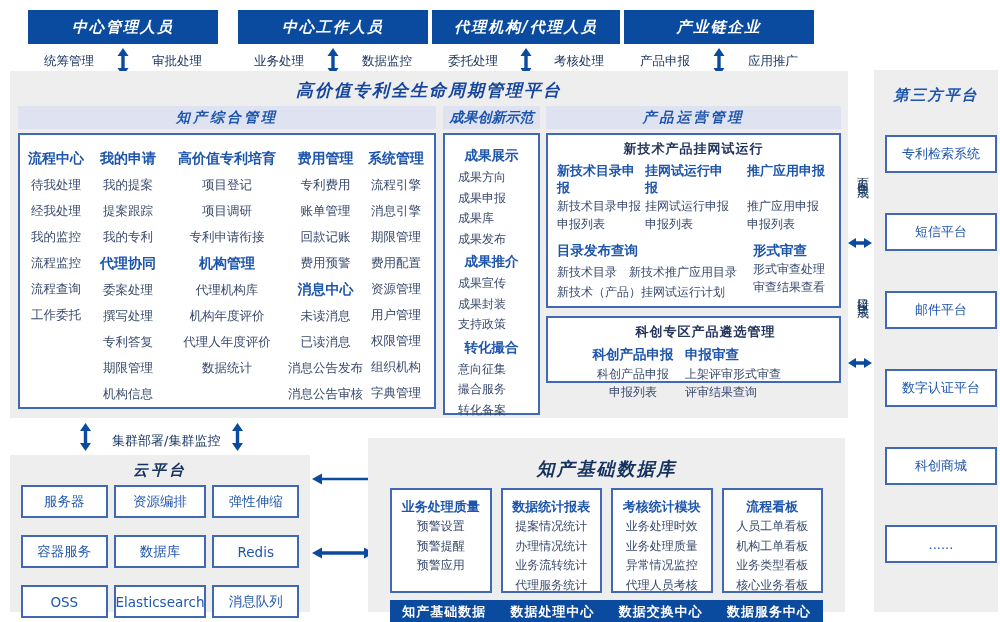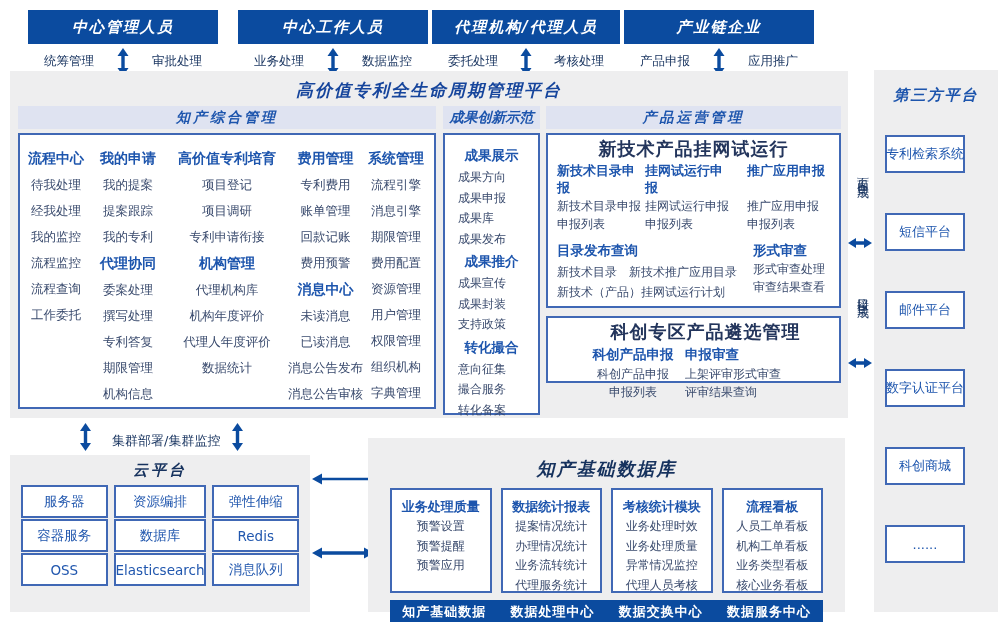--- a/index.html
+++ b/index.html
@@ -31,51 +31,51 @@
   .comp-col{position:absolute;top:10px;}
   .col-h{font-weight:bold;font-size:14px;color:var(--heading);line-height:27px;white-space:nowrap;}
   .col-i{font-size:12.5px;color:var(--item);line-height:26px;white-space:nowrap;}
 
   
   .inv-box{padding-top:8px;}
   .inv-h{text-align:center;font-weight:bold;font-size:13.5px;color:var(--heading);line-height:24px;white-space:nowrap;}
   .inv-i{padding-left:13px;font-size:12px;color:var(--item);line-height:20.5px;white-space:nowrap;}
 
   
-  .op-title{text-align:center;font-weight:bold;font-size:18px;color:#23355c;line-height:18px;padding-top:5px;letter-spacing:1px;}
+  .op-title{text-align:center;font-weight:bold;font-size:13px;color:#23355c;line-height:18px;padding-top:5px;letter-spacing:1px;}
   .opA-cols{display:flex;padding:0 9px;margin-top:4px;}
   .op-h{font-weight:bold;font-size:13px;color:var(--heading);line-height:17px;min-height:36px;}
   .op-h.w2{width:80px;}
   .op-i{font-size:12px;color:var(--item);line-height:17.5px;white-space:nowrap;}
   .opA-bottom{display:flex;padding:0 9px;margin-top:6px;}
   .op-h2{font-weight:bold;font-size:13.5px;color:var(--heading);line-height:22px;white-space:nowrap;}
   .cat-i{display:inline-block;margin-right:12px;font-size:12px;color:var(--item);line-height:18px;white-space:nowrap;}
   .opB-cols{display:flex;padding:0 9px;margin-top:2px;}
   .opB-cols .op-i{line-height:18px;}
 
   
   .vtext{position:absolute;writing-mode:vertical-rl;font-size:12px;color:var(--dark);letter-spacing:3px;}
   .gut-arrow{position:absolute;}
 
   .side-panel{position:absolute;left:874px;top:70px;width:124px;height:542px;background:var(--panel);}
   .side-title{text-align:center;font-weight:bold;font-style:italic;font-size:15px;color:var(--heading);
     padding-top:16px;letter-spacing:2px;}
   .side-list{position:absolute;top:65px;left:11px;display:flex;flex-direction:column;gap:40px;}
-  .side-box{width:80px;height:38px;background:#fff;border:2px solid var(--border);display:flex;
+  .side-box{width:112px;height:38px;background:#fff;border:2px solid var(--border);display:flex;
     align-items:center;justify-content:center;font-size:13px;color:var(--heading);white-space:nowrap;}
 
   
   .cluster-label{position:absolute;left:112px;top:432px;font-size:13px;color:var(--dark);}
   .cluster-arrow{position:absolute;top:423px;}
 
   
   .cloud-panel{position:absolute;left:10px;top:455px;width:300px;height:157px;background:var(--panel);}
   .cloud-title{text-align:center;font-weight:bold;font-style:italic;font-size:15px;color:var(--dark);
     padding-top:6px;letter-spacing:3px;}
-  .cloud-grid{display:grid;grid-template-columns:repeat(3,1fr);gap:1px 6px;padding:5px 11px 0;}
+  .cloud-grid{display:grid;grid-template-columns:repeat(3,1fr);gap:17px 6px;padding:5px 11px 0;}
   .cloud-box{height:33px;background:#fff;border:2px solid var(--border);display:flex;align-items:center;
     justify-content:center;font-size:13.5px;color:#2157ae;white-space:nowrap;}
 
   
   .db-panel{position:absolute;left:368px;top:438px;width:477px;height:174px;background:var(--panel);}
   .db-title{text-align:center;font-weight:bold;font-style:italic;font-size:18px;color:var(--dark);
     padding-top:19px;letter-spacing:2px;}
   .db-cols{display:flex;gap:9px;padding:0 22px;margin-top:7px;}
   .db-module{flex:1;background:#fff;border:2px solid var(--border);height:105px;overflow:hidden;}
   .db-h{text-align:center;font-weight:bold;font-size:13px;color:var(--heading);line-height:20px;

